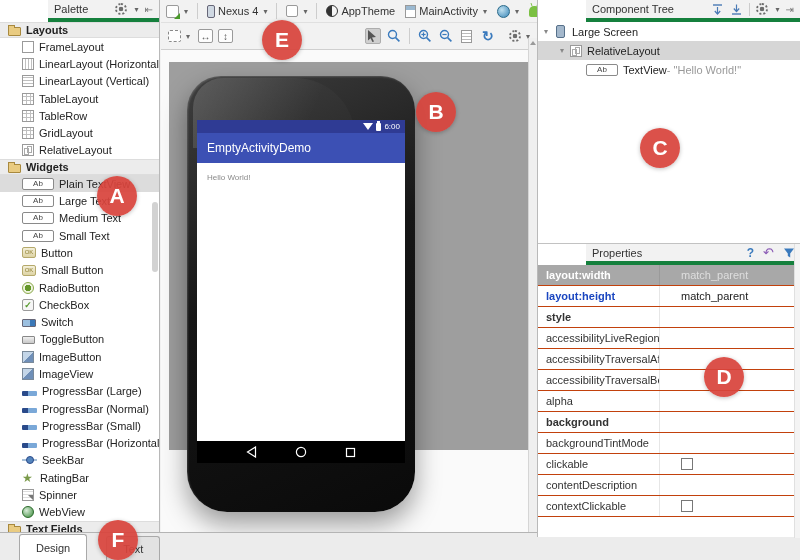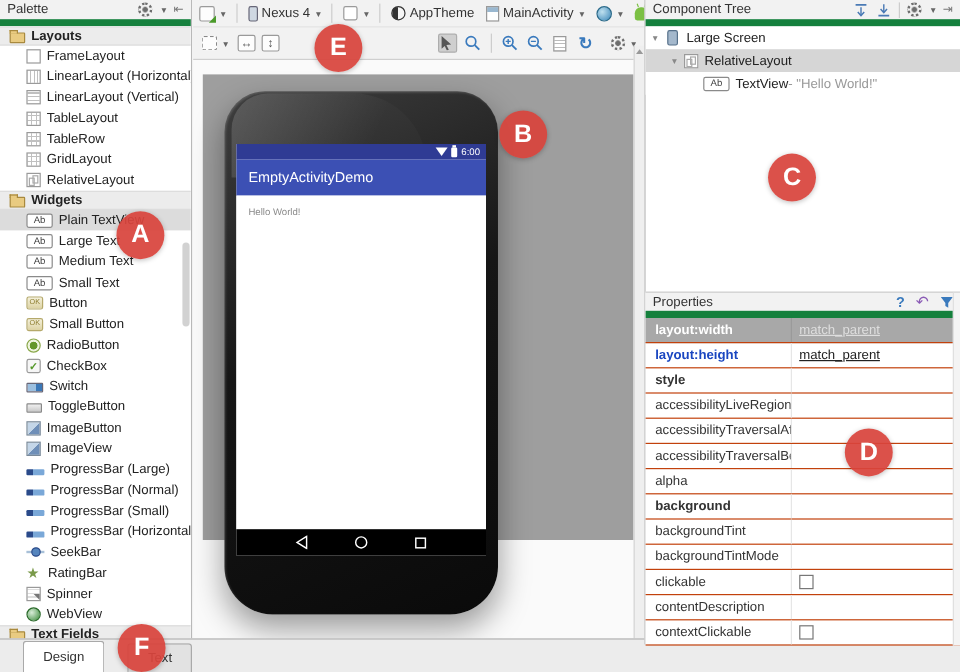--- a/index.html
+++ b/index.html
@@ -6,32 +6,32 @@
   html,body { width:800px; height:560px; overflow:hidden; }
   body { font-family:"Liberation Sans", sans-serif; font-size:11px; color:#2b2b2b; background:#f2f2f2; position:relative; }
 
   
   #left-panel  { position:absolute; left:0; top:0; width:160px; height:532px; background:#fff; border-right:1px solid #b9b9b9; display:flex; flex-direction:column; }
   #center-col  { position:absolute; left:161px; top:0; width:376px; height:532px; background:#f2f2f2; }
   #right-panel { position:absolute; left:537px; top:0; width:263px; height:537px; background:#fff; border-left:1px solid #b9b9b9; z-index:3; }
   #bottom-bar  { position:absolute; left:0; top:532px; width:800px; height:28px; background:#ececec; border-top:1px solid #b4b4b4; display:flex; align-items:flex-end; z-index:2; }
 
   
-  .panel-header { height:22px; background:#f2f2f2; border-bottom:6px solid #15803d; display:flex; align-items:center; padding:0 6px; font-size:11px; color:#333; }
+  .panel-header { height:22px; background:#f2f2f2; border-bottom:4px solid #15803d; display:flex; align-items:center; padding:0 6px; font-size:11px; color:#333;margin-left:48px; }
   .panel-header .ph-title { flex:1; }
   .ph-icons { display:flex; align-items:center; gap:6px; color:#777; }
   #palette-list { flex:1; overflow:hidden; background:#fff; position:relative; }
   .pal-sec { height:16px; background:#ececec; border-top:1px solid #ddd; border-bottom:1px solid #ddd; display:flex; align-items:center; padding-left:8px; font-weight:bold; color:#222; }
   .pal-item { height:17.3px; display:flex; align-items:center; padding-left:22px; color:#222; white-space:nowrap; }
   .pal-item.selected { background:#dcdcdc; }
   #palette-scrollthumb { position:absolute; right:1px; top:180px; width:6px; height:70px; background:#d2d2d2; border-radius:3px; }
 
   
   .ic { display:inline-block; width:12px; height:12px; margin-right:5px; flex:none; }
-  .ic.ab   { width:22px; height:12px; border:1px solid #8a8a8a; background:#fff; color:#444; font-size:8px; line-height:10px; text-align:center; border-radius:2px; }
+  .ic.ab   { width:32px; height:12px; border:1px solid #8a8a8a; background:#fff; color:#444; font-size:8px; line-height:10px; text-align:center; border-radius:2px; }
   .ic.ok   { width:14px; height:11px; border:1px solid #b5a96b; background:linear-gradient(#f4f0da,#ddd3a4); color:#8d7d2e; font-size:6px; line-height:9px; text-align:center; border-radius:2px; }
   .ic.folder { position:relative; width:13px; height:9px; background:#e9cb81; border:1px solid #a8893e; border-radius:1px; margin-top:2px; }
   .ic.folder::before { content:""; position:absolute; top:-3px; left:-1px; width:5px; height:2px; background:#e9cb81; border:1px solid #a8893e; border-bottom:none; }
   .ic.lay  { border:1px solid #9a9a9a; background:#fff; }
   .ic.lh   { background:repeating-linear-gradient(90deg,#fff 0 2px,#c0c0c0 2px 3px); }
   .ic.lv   { background:repeating-linear-gradient(0deg,#fff 0 2px,#c0c0c0 2px 3px); }
   .ic.grid { background:repeating-linear-gradient(90deg,rgba(0,0,0,0) 0 3px,#c0c0c0 3px 4px),repeating-linear-gradient(0deg,#fff 0 3px,#c0c0c0 3px 4px); }
   .ic.rl   { position:relative; background:#fff; }
   .ic.rl::before { content:""; position:absolute; left:1px; top:3px; width:3px; height:5px; border:1px solid #aaa; }
   .ic.rl::after  { content:""; position:absolute; right:1px; top:1px; width:3px; height:5px; border:1px solid #aaa; }
@@ -100,21 +100,21 @@
   .tree-row { height:19px; display:flex; align-items:center; white-space:nowrap; overflow:hidden; }
   .tree-row.selected { background:#d6d6d6; }
   .tree-label { color:#222; }
   .tree-suffix { color:#999; }
 
   
   #props { position:absolute; left:0; top:243px; width:263px; height:294px; border-top:1px solid #c2c2c2; background:#fff; }
   #props-rows { position:relative; }
   .prop-row { height:21px; display:flex; border-bottom:1px solid #c2410c; align-items:center; }
   .prop-name { width:121px; padding-left:8px; overflow:hidden; white-space:nowrap; color:#333; flex:none; }
-  .prop-value { flex:1; border-left:1px solid #e6e6e6; height:100%; display:flex; align-items:center; padding-left:6px; color:#222; overflow:hidden; white-space:nowrap;text-decoration:underline; }
+  .prop-value { flex:1; border-left:1px solid #e6e6e6; height:100%; display:flex; align-items:center; padding-left:21px; color:#222; overflow:hidden; white-space:nowrap; }
   .prop-row.selected { background:#a8a8a8; }
   .prop-row.selected .prop-name { color:#fff; font-weight:bold; }
   .prop-row.selected .prop-value { color:#dedede; border-left-color:#9a9a9a; }
   .prop-row .bold { font-weight:bold; }
   .prop-name.blue { color:#1a46c0; font-weight:bold; }
   .cb { width:12px; height:12px; border:1px solid #777; background:#fff; display:inline-block; }
   #props-scroll { position:absolute; right:0; top:0; width:7px; height:294px; background:#f4f4f4; border-left:1px solid #e0e0e0; }
   .props-hicons { display:flex; gap:9px; align-items:center; font-size:12px; }
   .q-icon { color:#3a7abd; font-weight:bold; }
   .undo-icon { color:#8a5ab5; font-size:13px; }
@@ -462,24 +462,20 @@
         </div>
         <div class="prop-row">
           <span class="prop-name">alpha</span>
           <span class="prop-value"></span>
         </div>
         <div class="prop-row">
           <span class="prop-name bold">background</span>
           <span class="prop-value"></span>
         </div>
         <div class="prop-row">
-          <span class="prop-name">backgroundTint</span>
-          <span class="prop-value"></span>
-        </div>
-        <div class="prop-row">
           <span class="prop-name">backgroundTintMode</span>
           <span class="prop-value"></span>
         </div>
         <div class="prop-row">
           <span class="prop-name">clickable</span>
           <span class="prop-value">
             <span class="cb"></span>
           </span>
         </div>
         <div class="prop-row">

